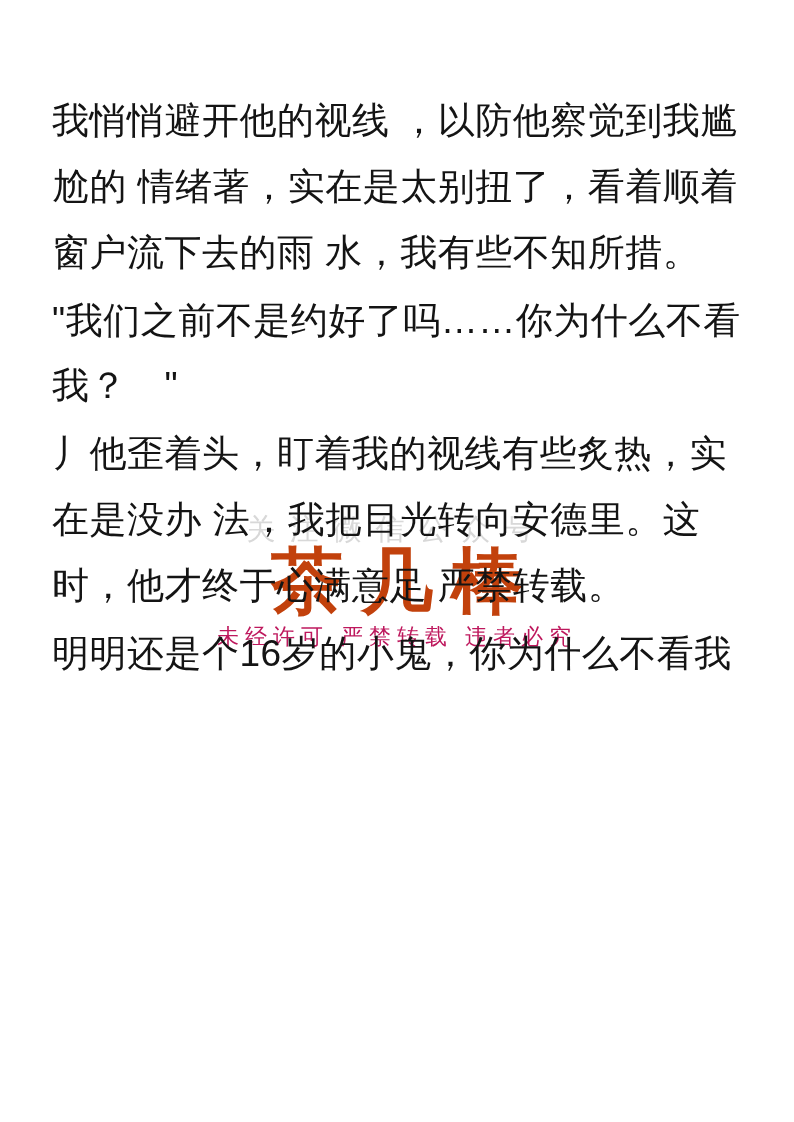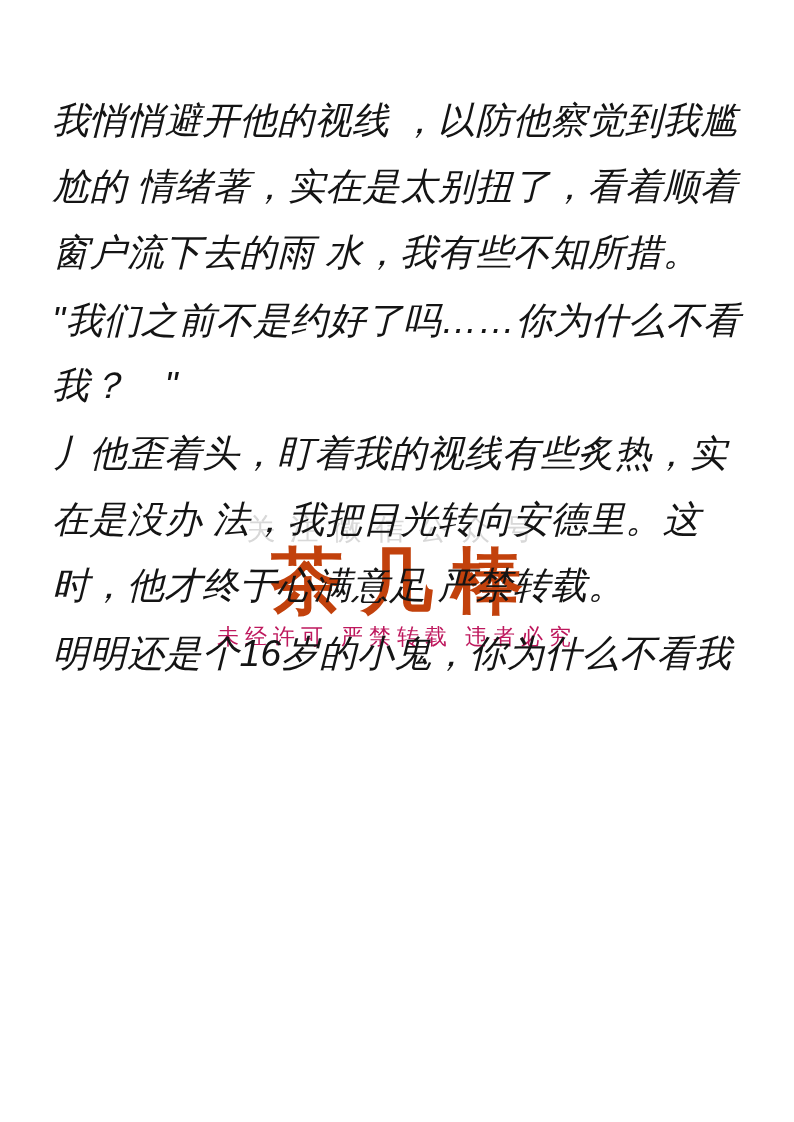--- a/index.html
+++ b/index.html
@@ -18,21 +18,20 @@
   .page {
     position: relative;
     width: 794px;
     height: 1122px;
     box-sizing: border-box;
     padding: 88px 52px 0 52px;
   }
   .doc-body {
     position: relative;
     z-index: 2;
-    font-style: italic;
   }
   .para {
     font-size: 37px;
     line-height: 1.78;
     letter-spacing: 0.5px;
     margin: 0 0 2px 0;
     color: #141414;
     word-break: break-all;
     text-align: left;
   }

